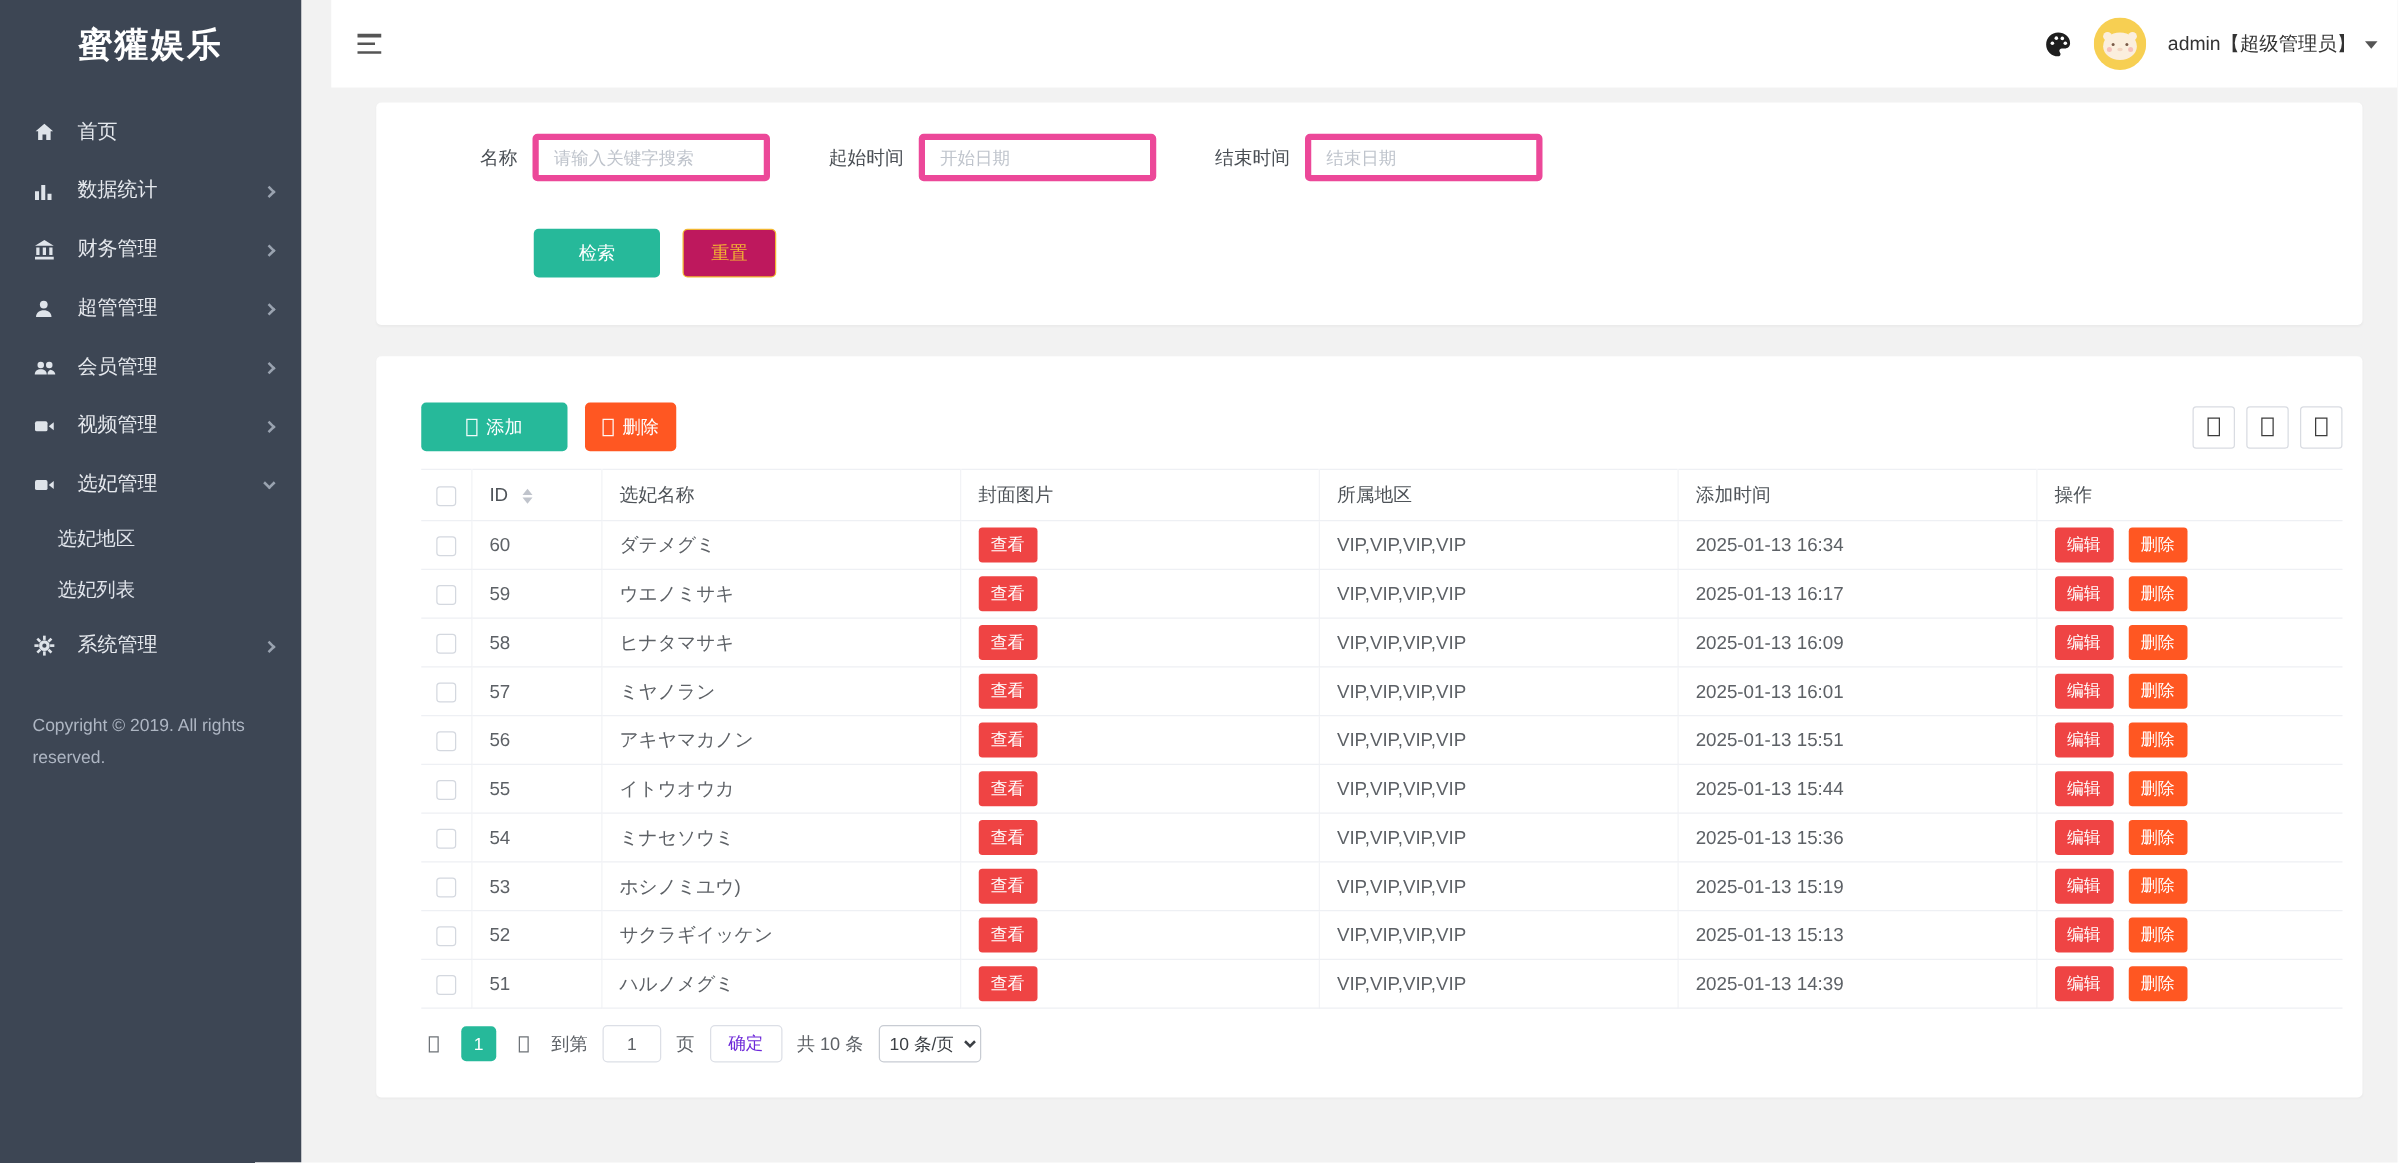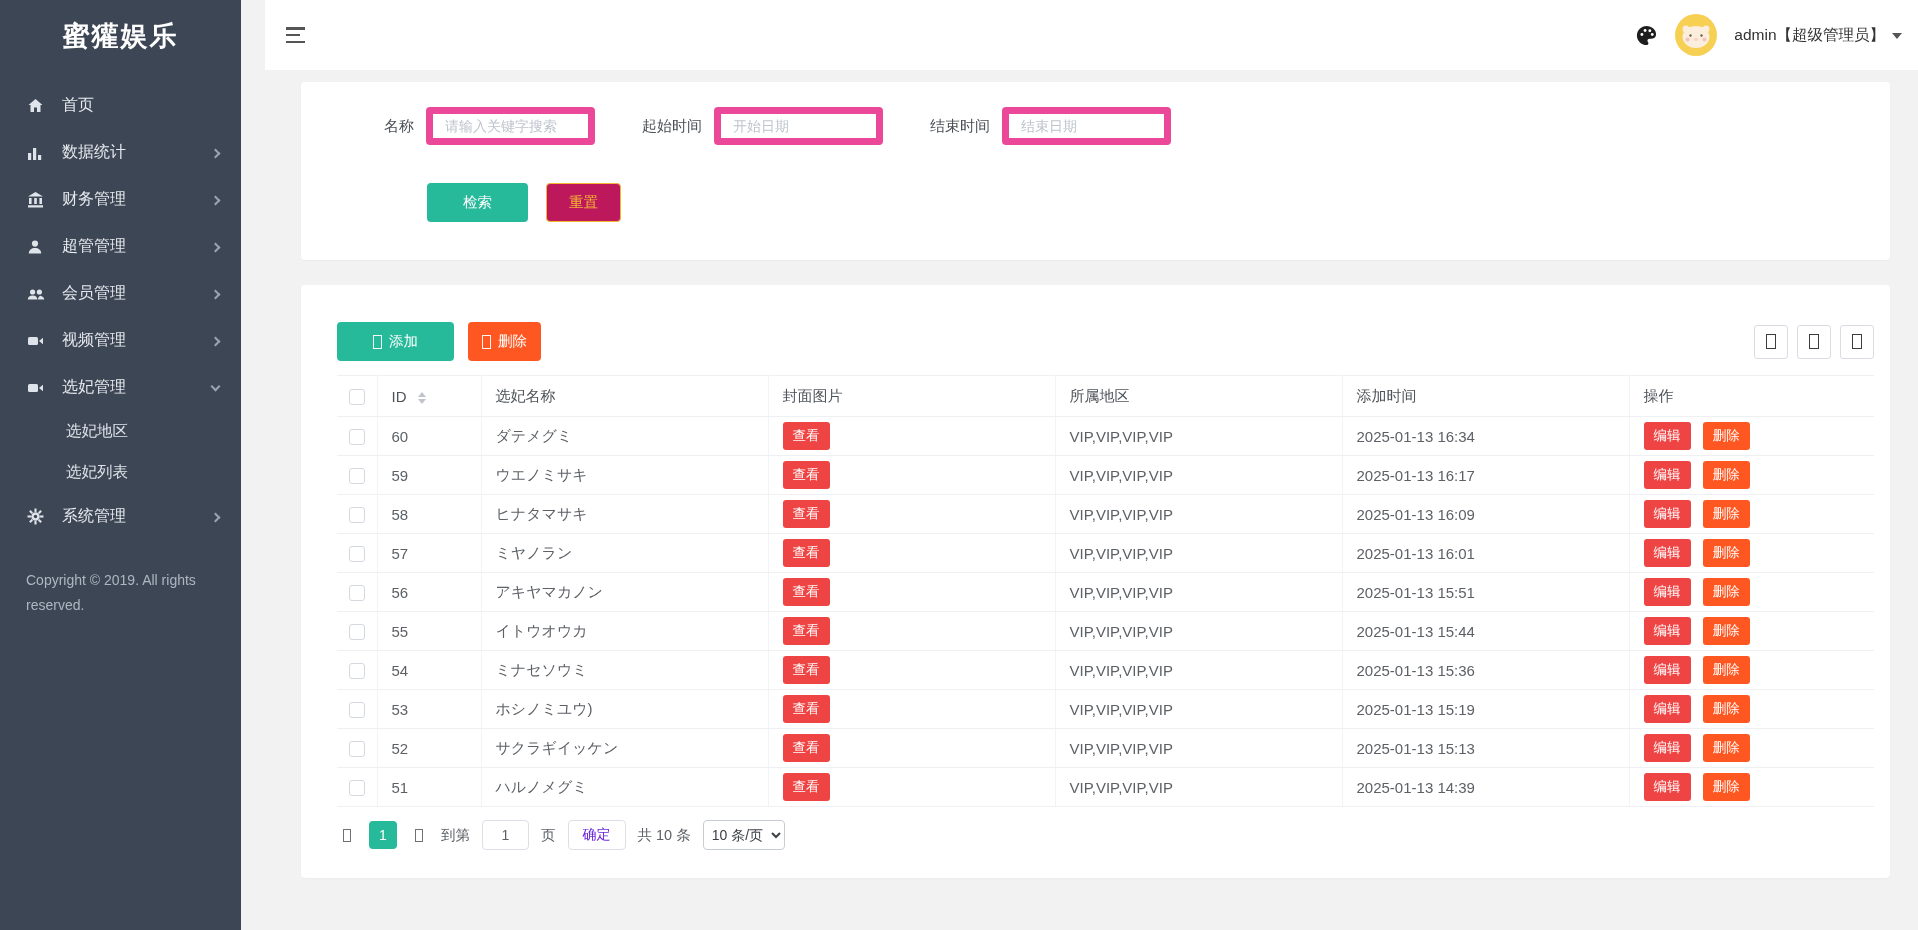--- a/index.html
+++ b/index.html
@@ -9,21 +9,21 @@
 
   
   .sidebar { width:241px; min-width:241px; background:#3d4654; height:100%; color:#e6e9ee; position:relative; }
   .logo { height:72px; line-height:72px; text-align:center; font-size:27px; font-weight:bold; color:#fff; letter-spacing:2px; }
   .nav { margin-top:10px; }
   .nav-item { display:flex; align-items:center; height:47px; padding:0 22px 0 27px; cursor:pointer; }
   .nav-item .ic { width:20px; height:16px; margin-right:15px; display:flex; align-items:center; }
   .nav-item .lbl { flex:1; font-size:16px; color:#e6e9ee; }
   .chev { width:7px; height:7px; border-right:2px solid #9aa3b0; border-bottom:2px solid #9aa3b0; transform:rotate(-45deg); margin-top:1px; }
   .chev.down { transform:rotate(45deg); margin-top:-3px; }
-  .subnav .nav-item { padding-left:66px; height:41px; }
+  .subnav .nav-item { padding-left:46px; height:41px; }
   .subnav .lbl { font-size:15.5px; color:#dfe3ea; }
   .copyright { padding:28px 0 0 26px; font-size:14px; line-height:25px; color:#aeb6c3; width:200px; }
 
   
   .main { flex:1; display:flex; flex-direction:column; height:100%; }
   .topbar { height:70px; background:#fff; display:flex; align-items:center; justify-content:space-between; padding:0 16px 0 21px;margin-left:24px; }
   .hamburger { width:22px; height:16px; display:flex; flex-direction:column; justify-content:space-between; cursor:pointer; }
   .hamburger span { display:block; height:2.5px; background:#555; width:19px; }
   .hamburger span:nth-child(2) { width:14px; }
   .topbar-right { display:flex; align-items:center; gap:17px; }
@@ -31,21 +31,21 @@
   .caret { width:0; height:0; border-left:5px solid transparent; border-right:5px solid transparent; border-top:6px solid #555; margin-top:2px; }
 
   .content { flex:1; padding:12px 28px 0 16px; overflow:hidden;margin-left:44px; }
   .card { background:#fff; border-radius:4px; box-shadow:0 1px 2px rgba(0,0,0,0.03); }
 
   
   .search-card { padding:25px 30px 38px 83px; margin-bottom:25px; }
   .form-row { display:flex; align-items:center; }
   .form-item { display:flex; align-items:center; margin-right:47px; }
   .form-item label { font-size:15px; color:#4a4f55; margin-right:12px; white-space:nowrap; }
-  .form-item input { width:169px; height:38px; border:7px solid #ec4899; border-radius:4px; padding:0 12px; font-size:14px; color:#0f766e; outline:none; font-family:inherit; }
+  .form-item input { width:190px; height:38px; border:5px solid #ec4899; border-radius:4px; padding:0 12px; font-size:14px; color:#0f766e; outline:none; font-family:inherit; }
   .form-item input::placeholder { color:#bfc4cc; }
   .btn-row { margin-top:38px; margin-left:43px; display:flex; gap:18px; }
   .btn { border:none; border-radius:4px; font-size:14.5px; cursor:pointer; font-family:inherit; display:inline-flex; align-items:center; justify-content:center; }
   .btn.teal { background:#26b99a; color:#fff; padding:10px 36px; }
   .btn.orange { background:#ff5722; color:#fff; padding:10px 14px; }
   .btn.ghost-yellow { background:#be185d; color:#f2b632; border:1px solid #f2b632; padding:9px 22px; }
 
   
   .tofu { display:inline-block; width:9px; height:14px; border:1.5px solid rgba(255,255,255,0.95); margin-right:7px; }
   .tofu.dark { border-color:#3c3c3c; margin:0; width:10px; height:15px; }

